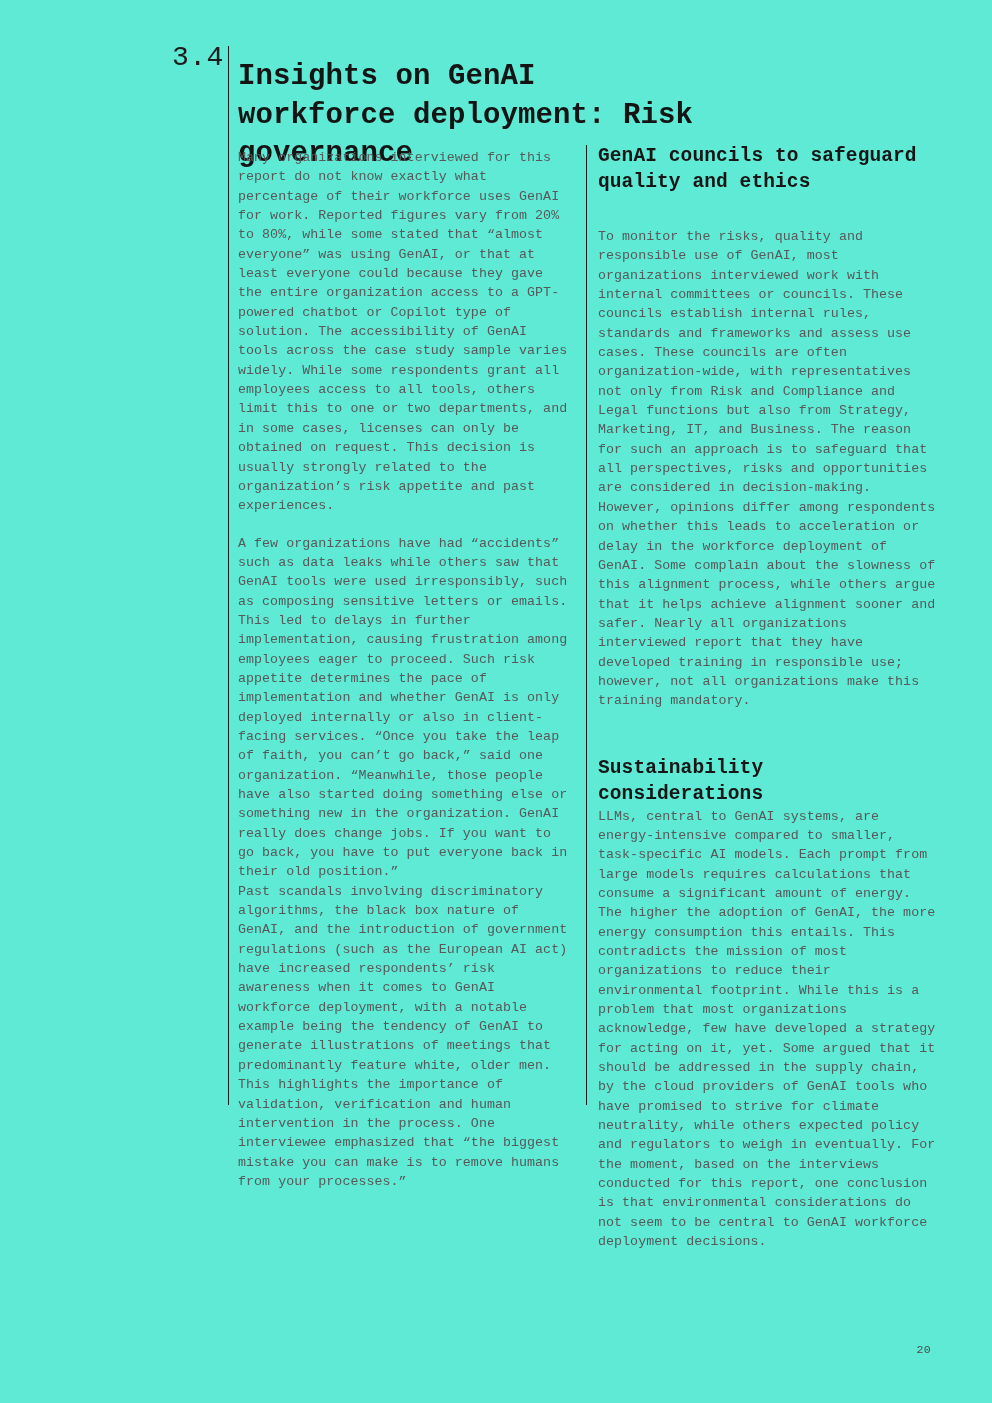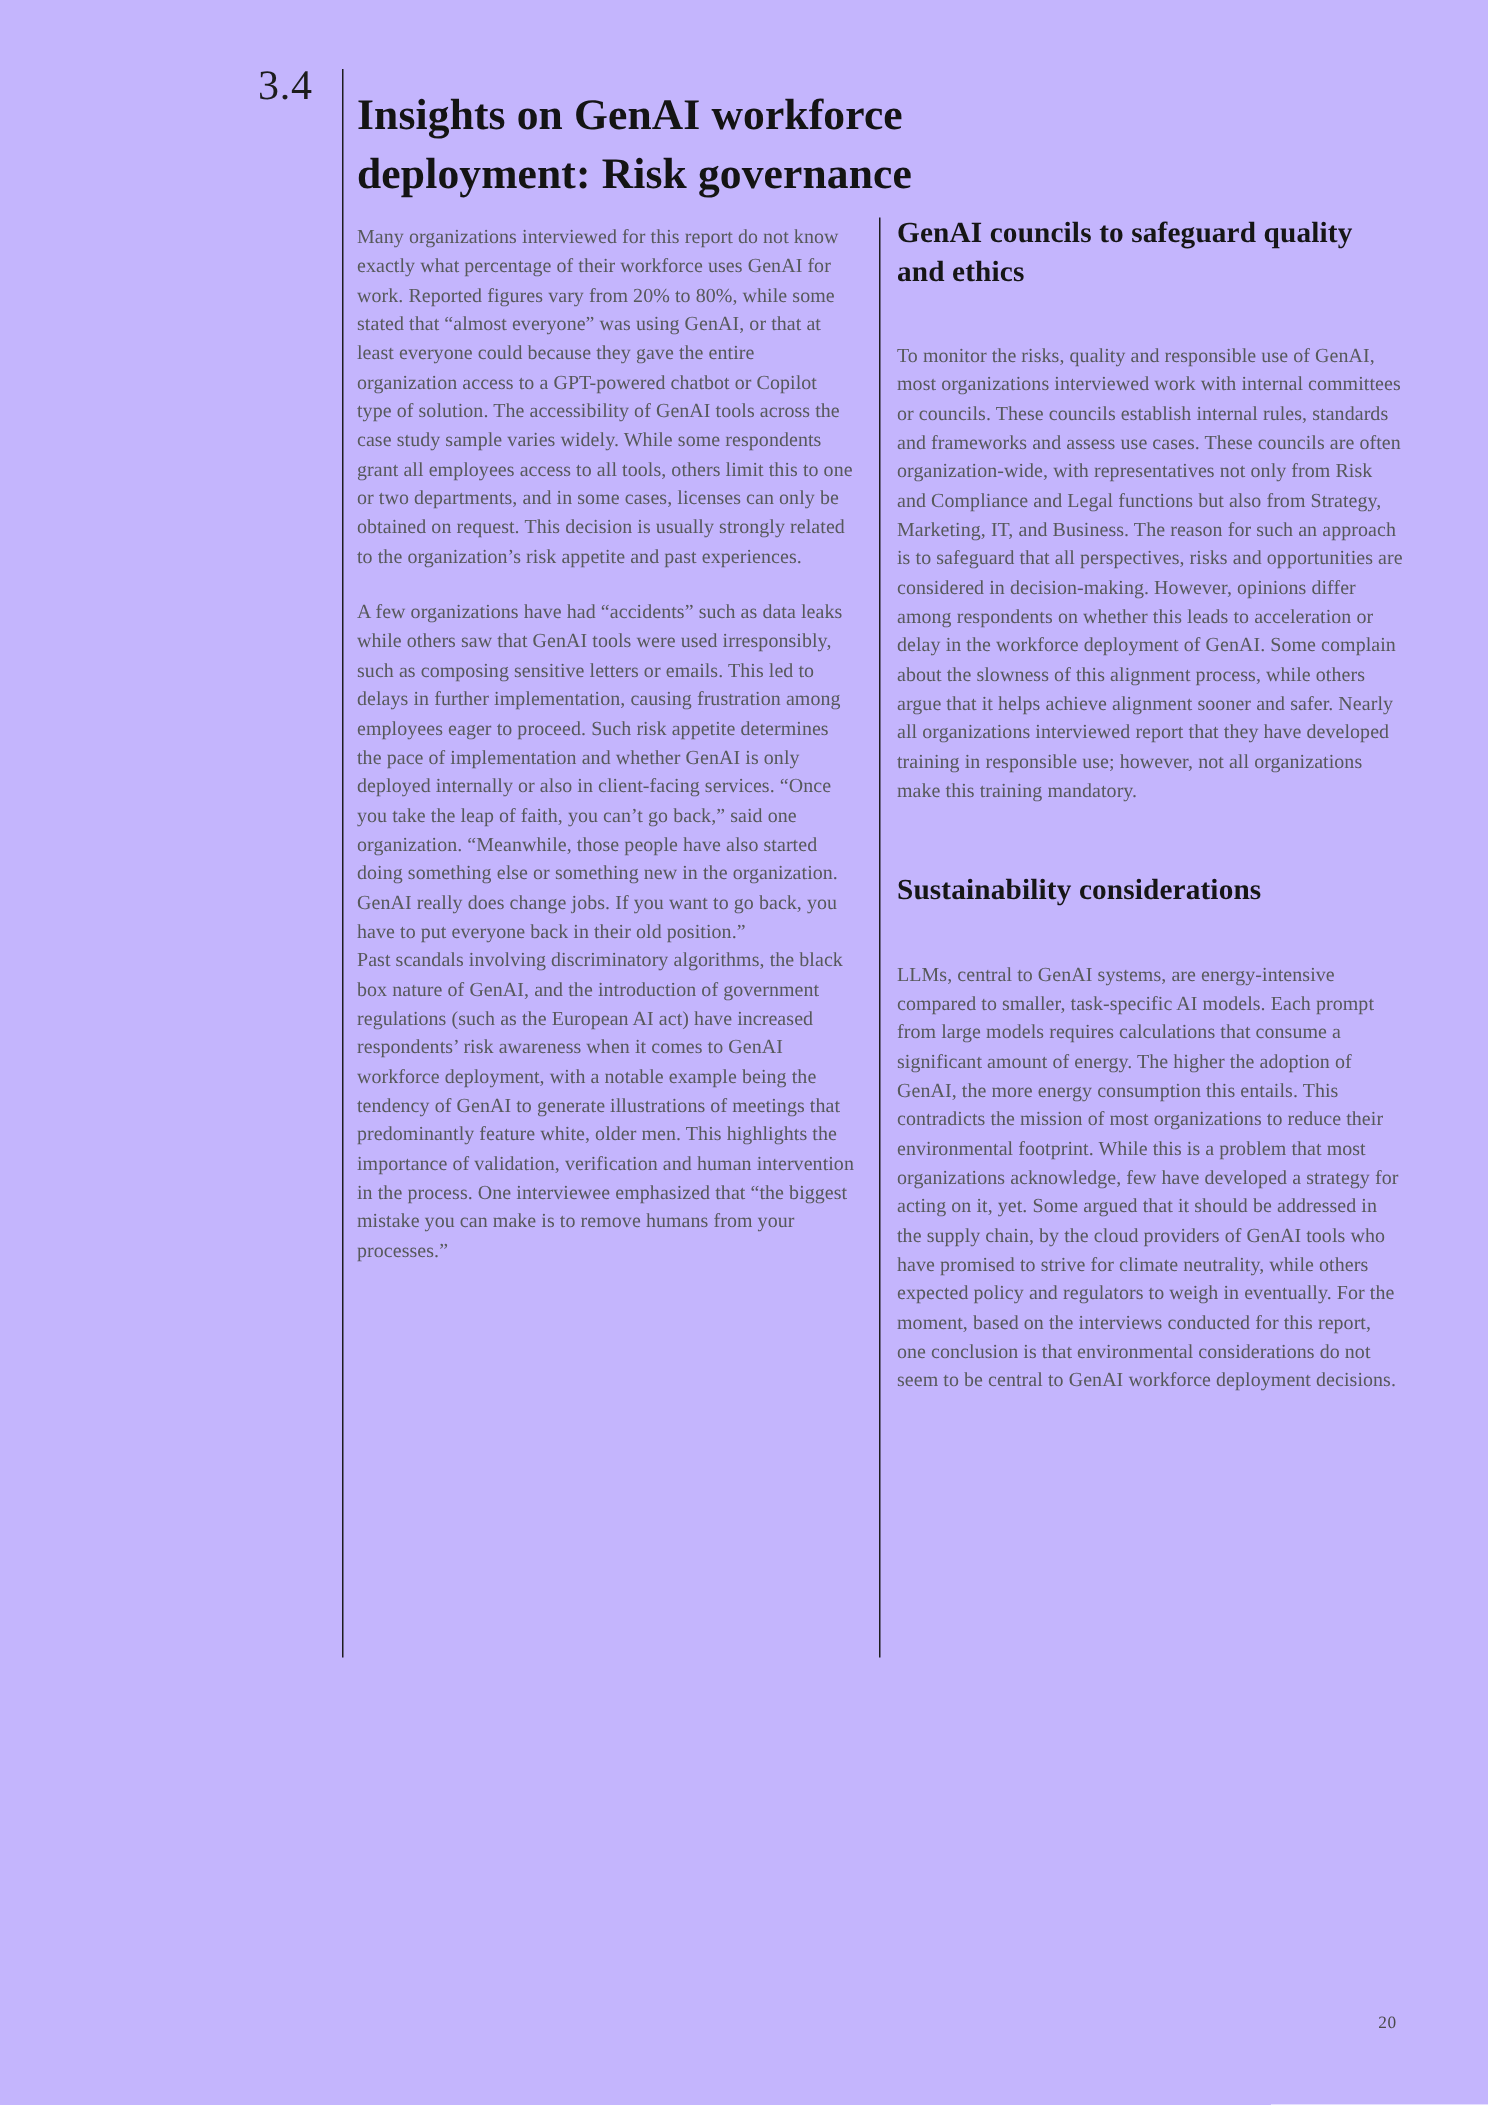--- a/index.html
+++ b/index.html
@@ -1,22 +1,22 @@
 <!DOCTYPE html>
 <html><head>
 <meta charset="utf-8">
 <style>
   * { margin: 0; padding: 0; box-sizing: border-box; }
   html, body { background: #ffffff; }
   .page {
     position: relative;
     width: 992px;
     height: 1403px;
-    background: #c4b5fd;
-    font-family: Liberation Serif, serif;
+    background: #5eead4;
+    font-family: Liberation Mono, monospace;
     overflow: hidden;
   }
   .section-number {
     position: absolute;
     left: 172px;
     top: 42px;
     font-size: 28px;
     font-weight: 400;
     color: #1d1d1d;
     letter-spacing: 0.5px;
@@ -54,21 +54,21 @@
   .col h2 {
     font-size: 19.5px;
     font-weight: 700;
     line-height: 26px;
     color: #161616;
     letter-spacing: 0.1px;
   }
   .col-left h2 { margin-top: 43px; margin-bottom: 25px; }
   .col-right h2.h-first { margin-bottom: 32px; }
   .col-right p.p1 { margin-bottom: 44px; }
-  .col-right h2.h-second { margin-bottom: 33px; }
+  .col-right h2.h-second { }
   .page-number {
     position: absolute;
     top: 1343px;
     right: 61px;
     font-size: 11.5px;
     color: #4a4a4a;
     letter-spacing: 0.3px;
     text-align: right;
   }
 </style>

